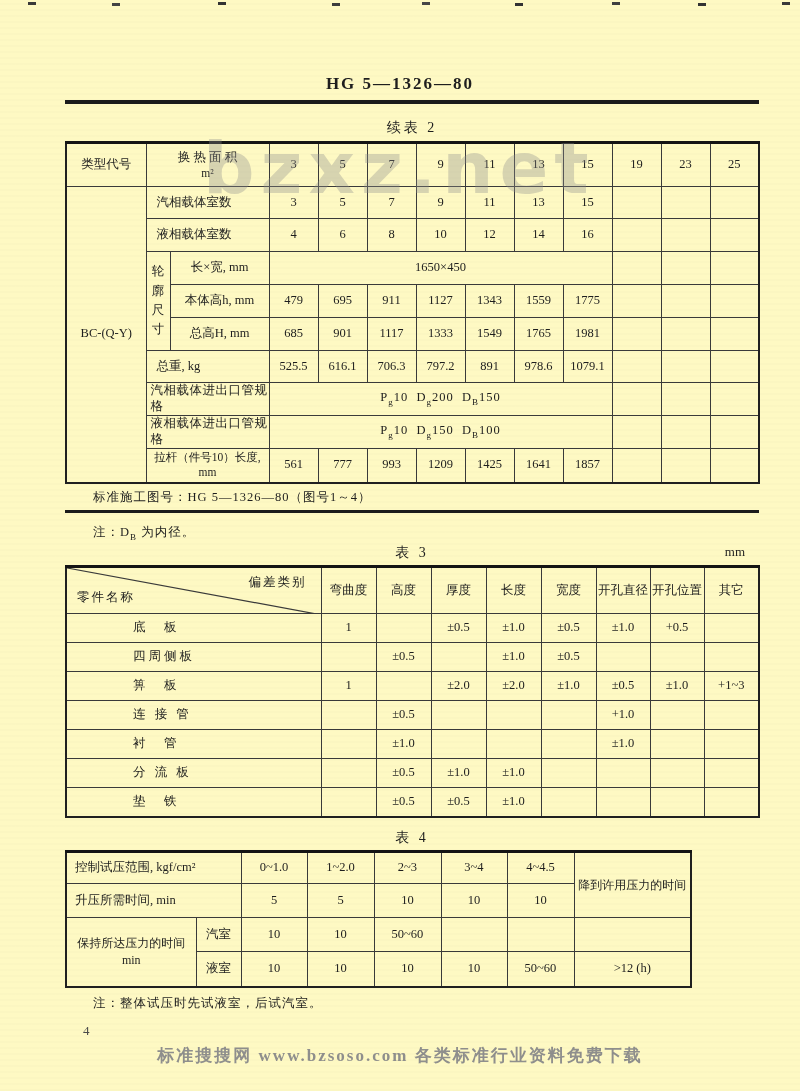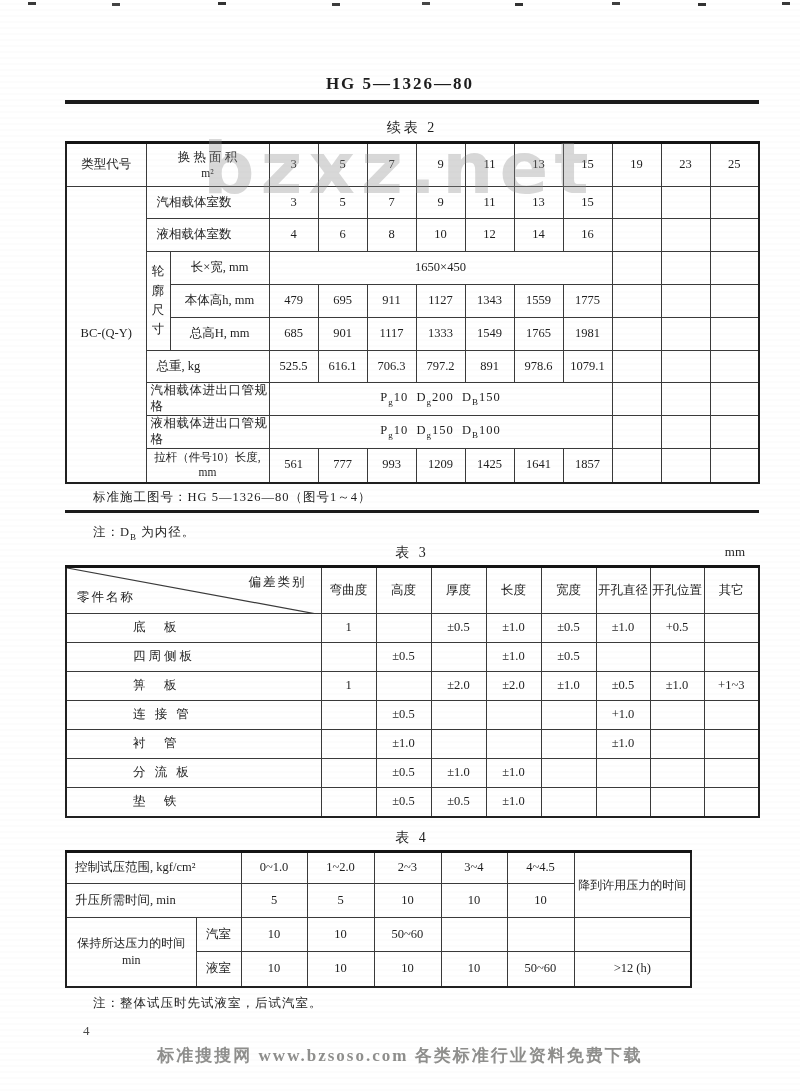--- a/index.html
+++ b/index.html
@@ -1,16 +1,16 @@
 <!DOCTYPE html>
 <html><head>
 <meta charset="utf-8">
 <style>
   html,body{margin:0;padding:0;background:#d8d8d4;}
-  .page{position:relative;width:800px;height:1091px;margin:0 auto;background:#ffffff;
+  .page{position:relative;width:800px;height:1091px;margin:0 auto;background:#fef9c3;
         font-family:"Liberation Serif","DejaVu Serif",serif;color:#1e1e1e;overflow:hidden;}
   .page::after{content:"";position:absolute;inset:0;pointer-events:none;
         background:repeating-linear-gradient(0deg,rgba(0,0,0,0.012) 0 2px,transparent 2px 6px);}
   .specks{position:absolute;top:2px;left:0;width:8px;height:3px;
         box-shadow:28px 0 0 #3a3a3a,112px 1px 0 #444,218px 0 0 #333,332px 1px 0 #3d3d3d,
                    422px 0 0 #474747,515px 1px 0 #333,612px 0 0 #404040,698px 1px 0 #333,782px 0 0 #3a3a3a;}
   .doc-number{position:absolute;top:74px;left:0;width:800px;text-align:center;
         font-size:17px;font-weight:bold;letter-spacing:2px;}
   .rule{position:absolute;left:65px;width:694px;background:#1b1b1b;}
   .rule.top{top:100px;height:4px;}

